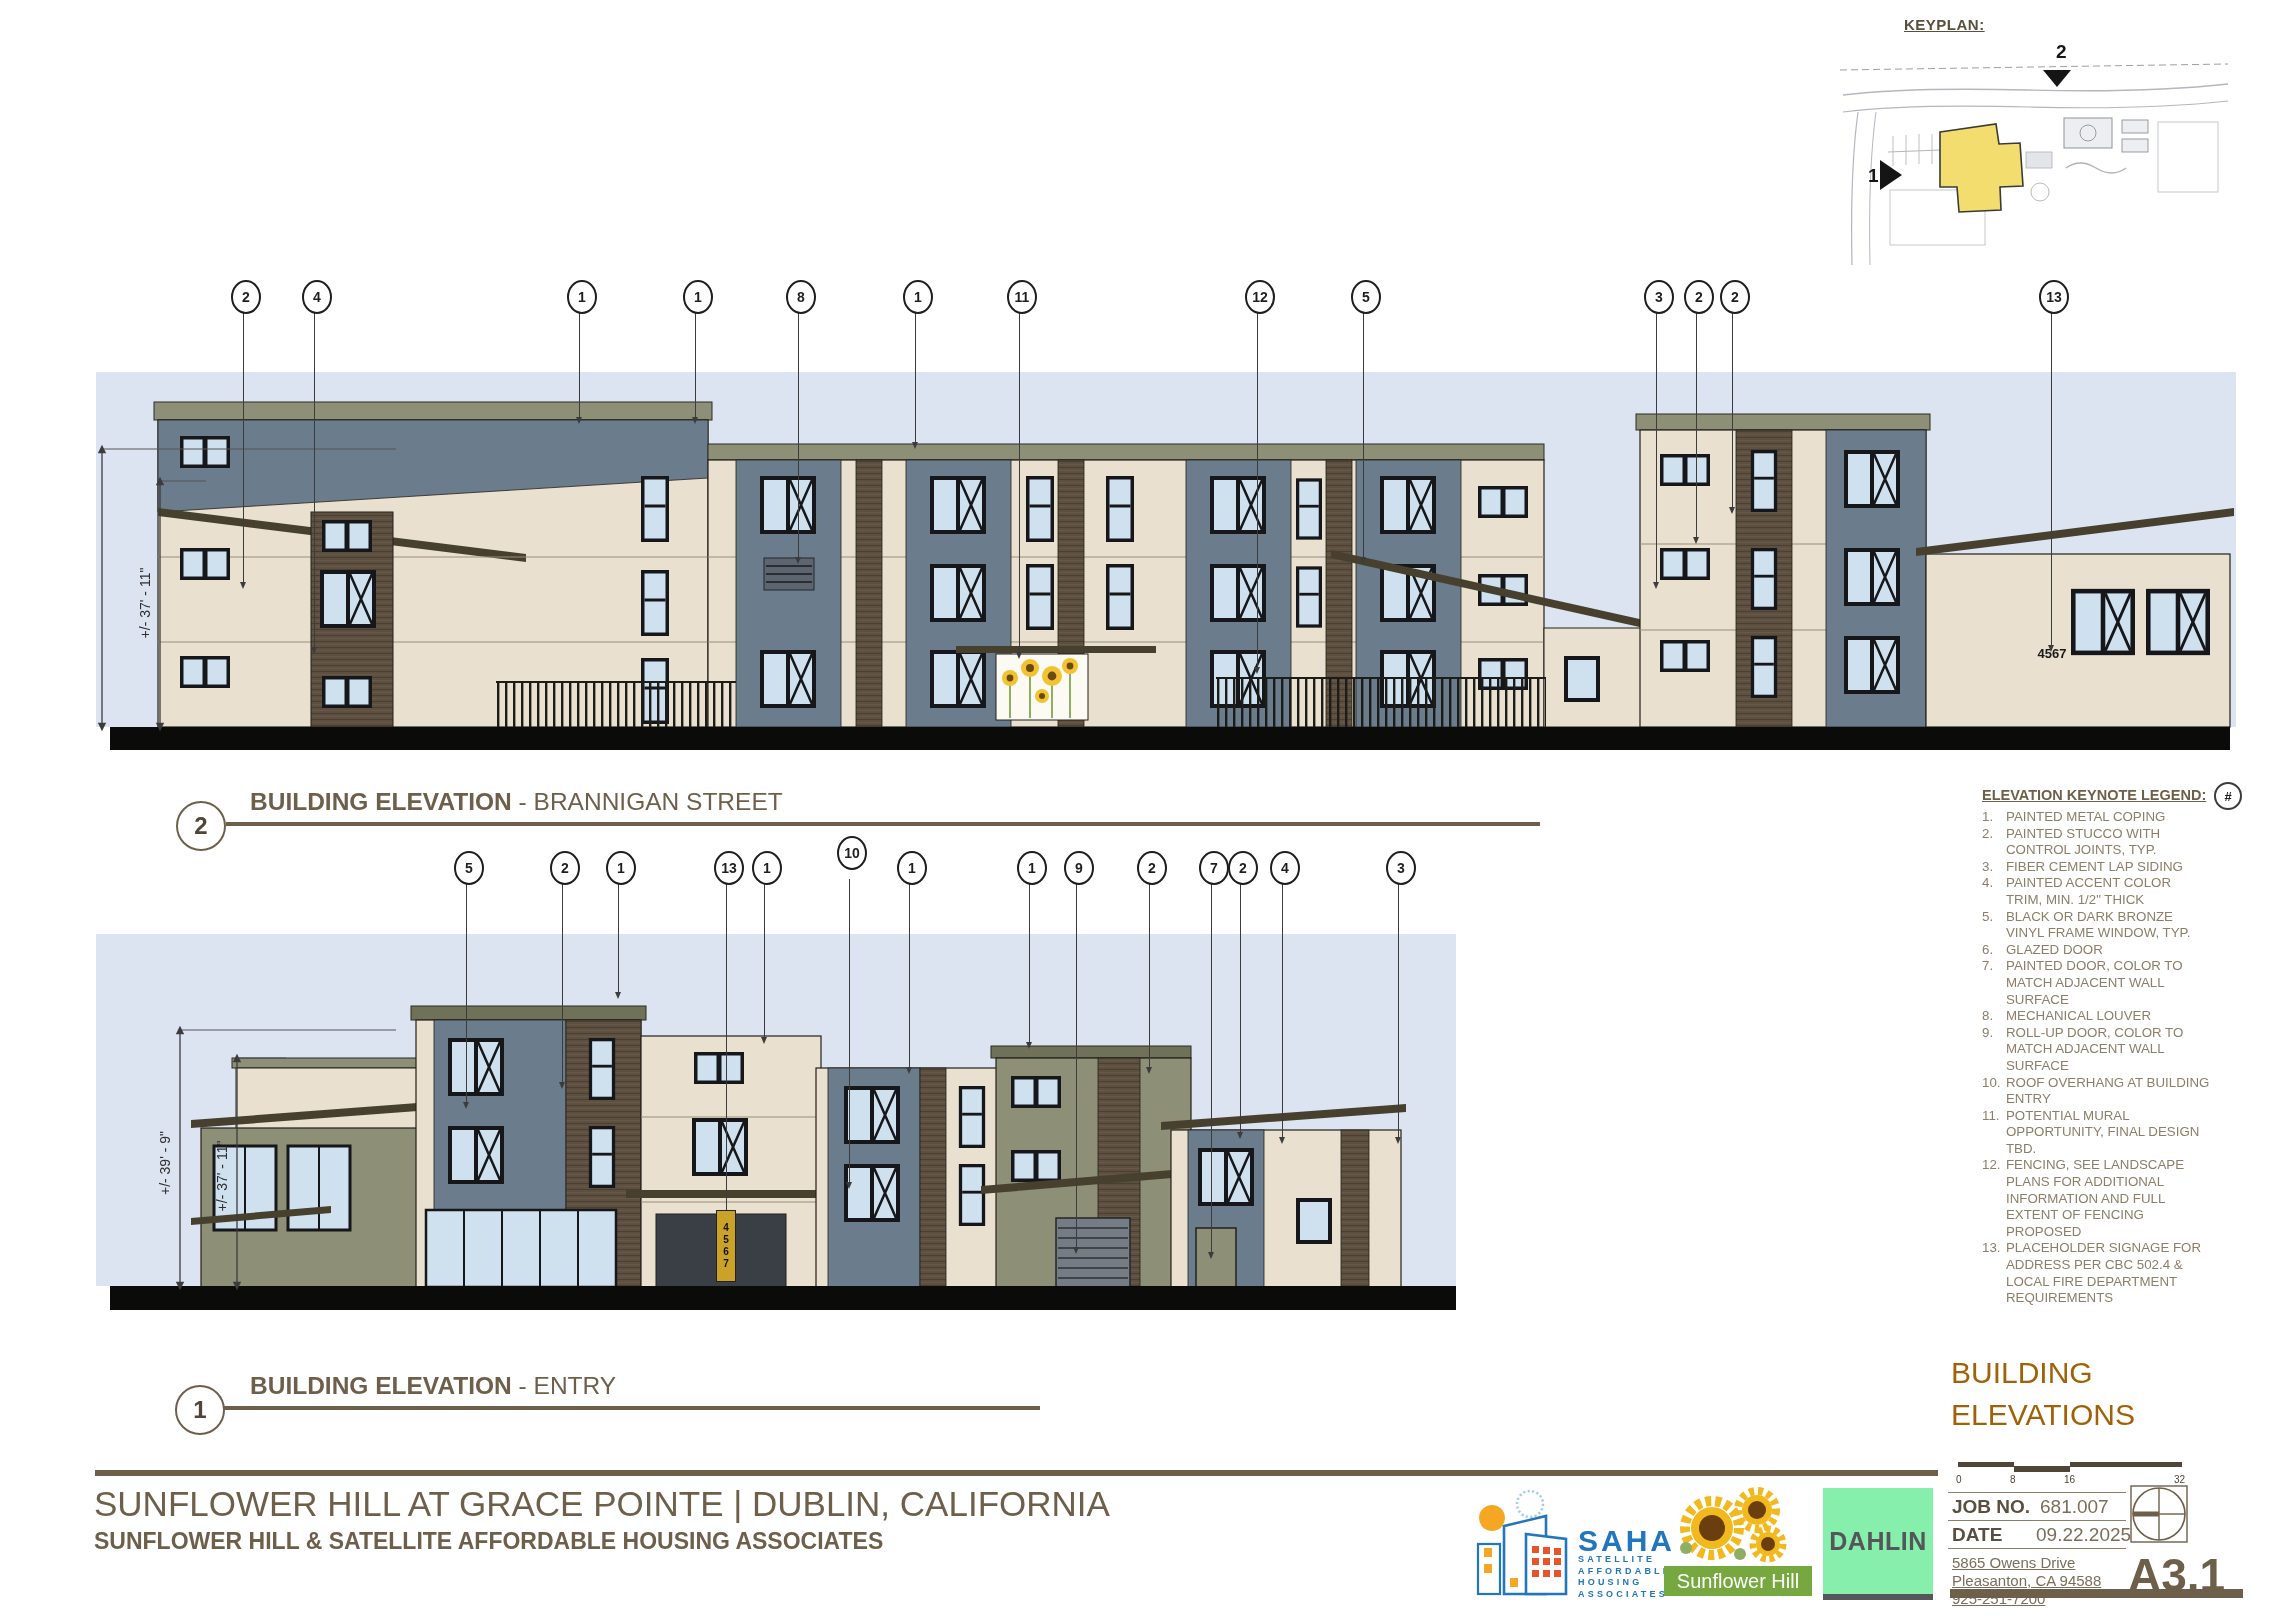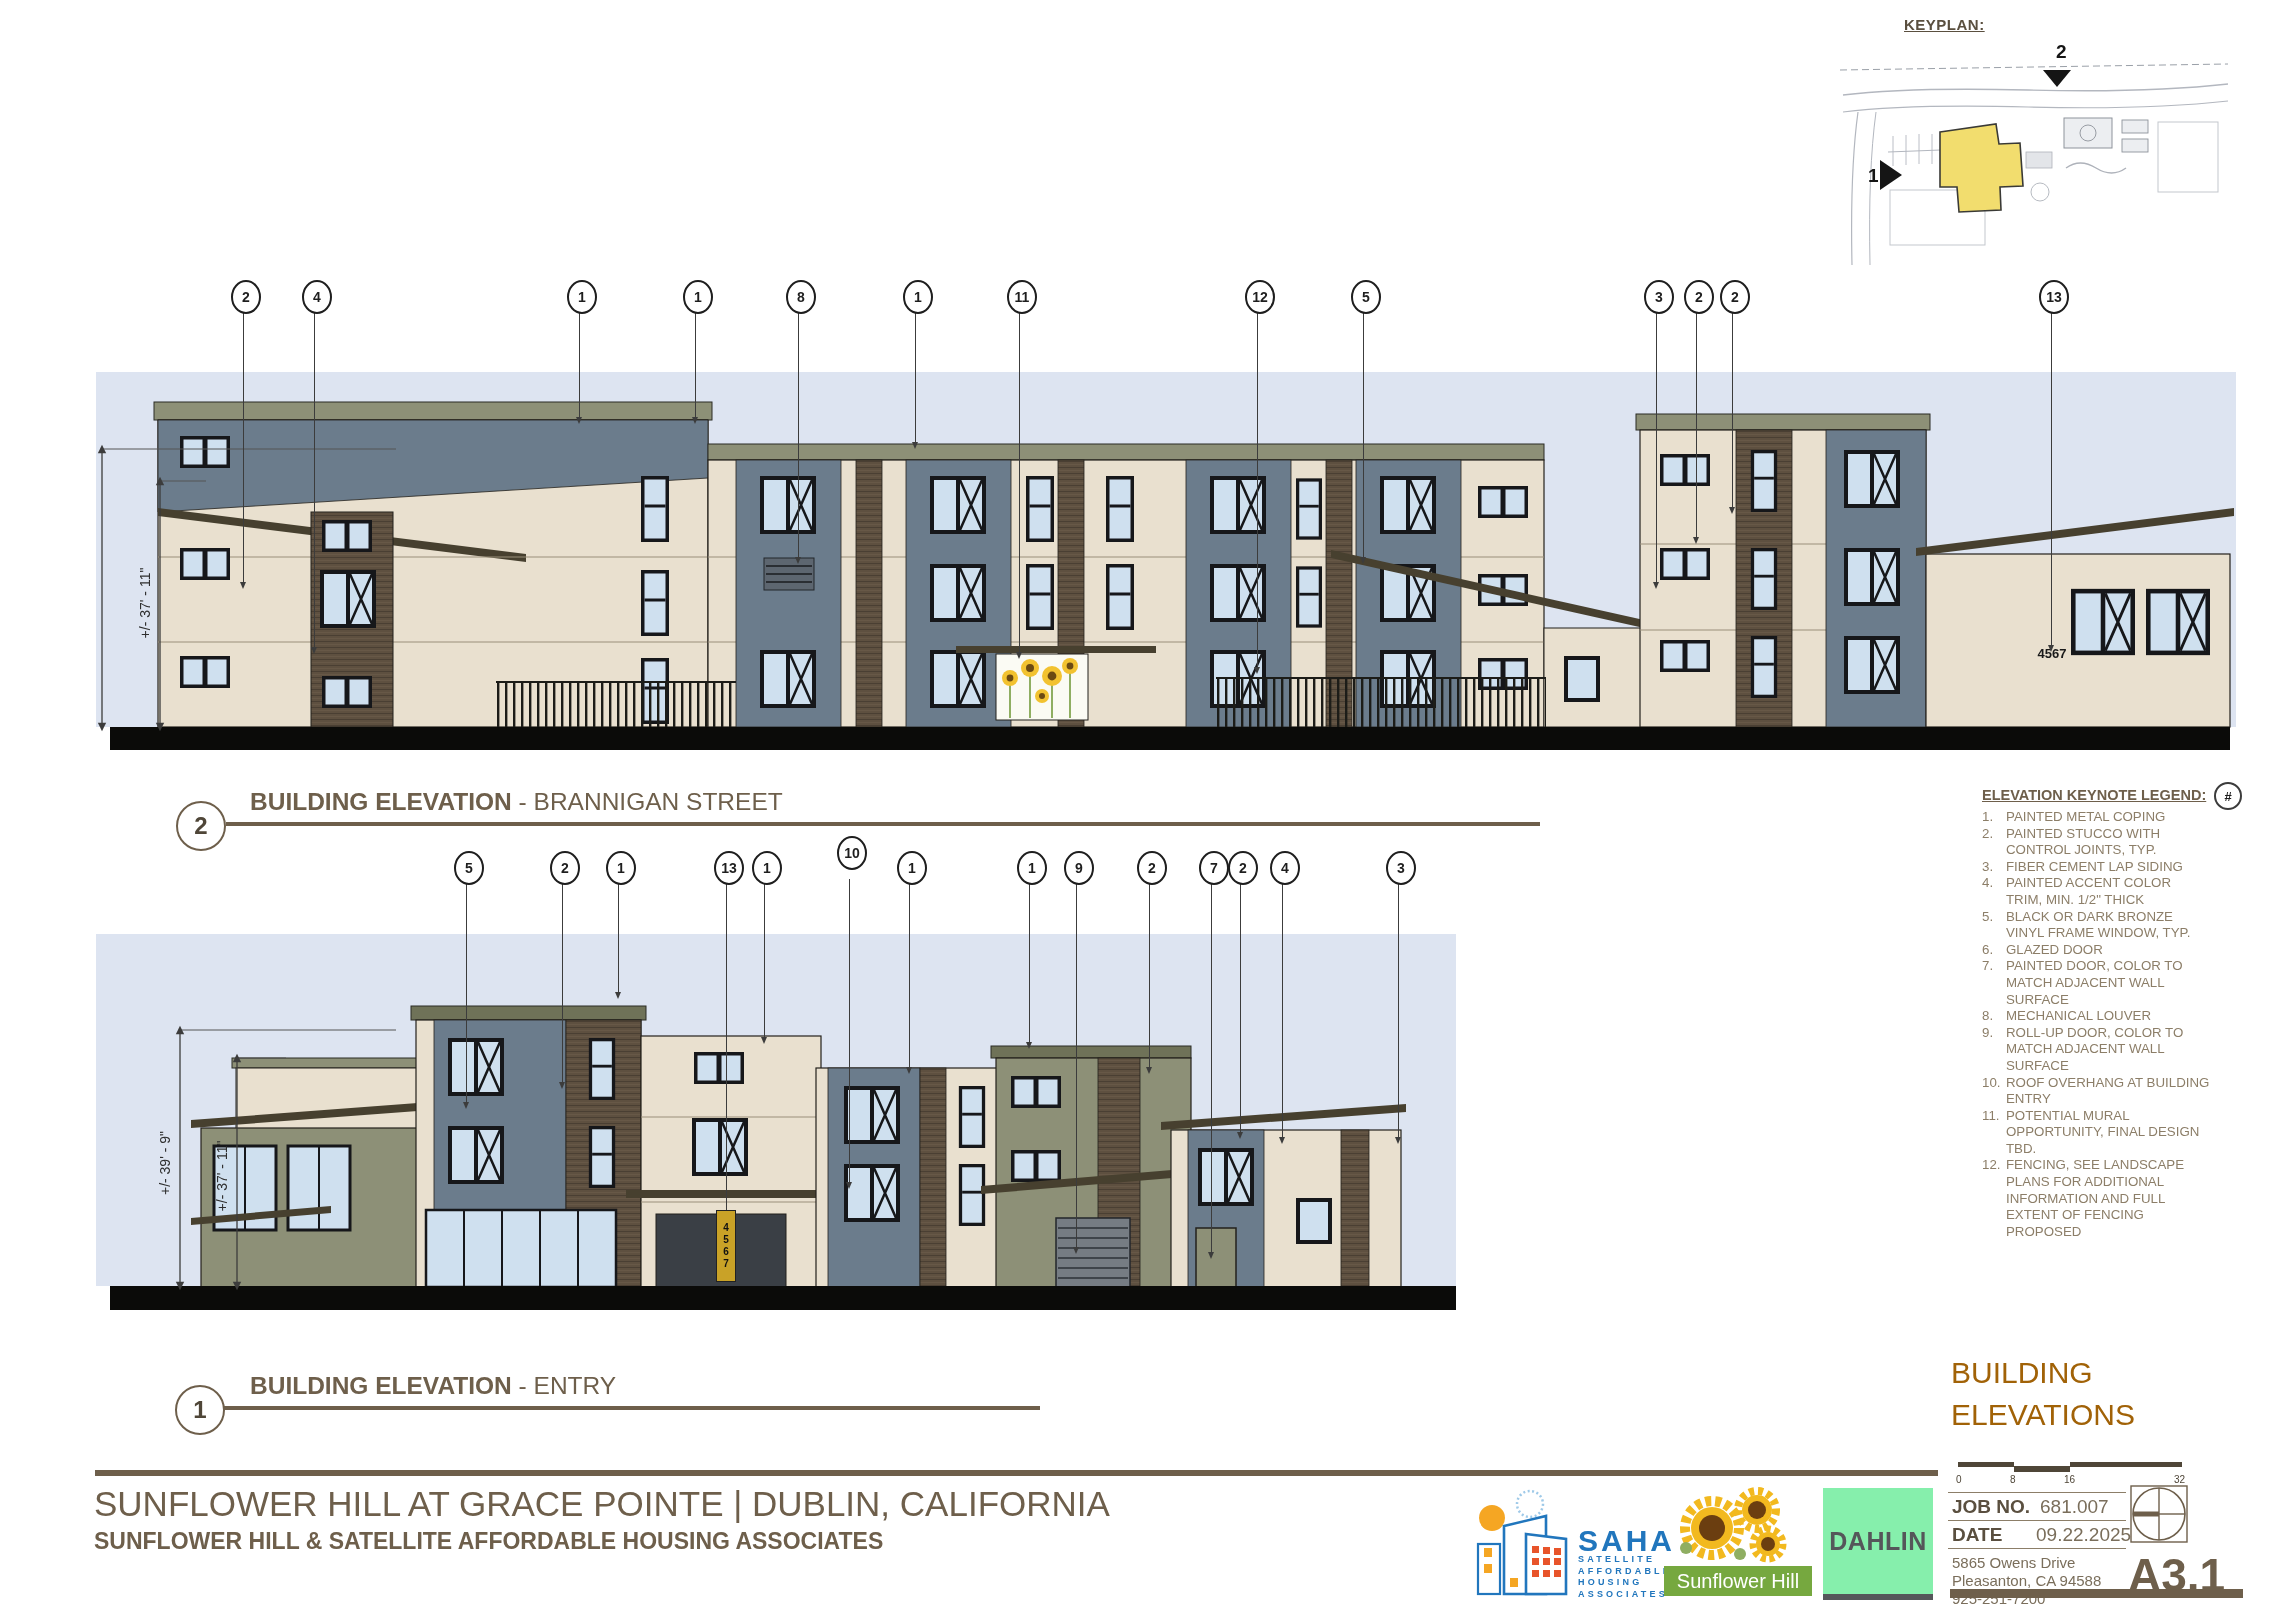--- a/index.html
+++ b/index.html
@@ -31,21 +31,21 @@
       border-radius:50%;display:flex;align-items:center;justify-content:center;
       font-weight:bold;font-size:13px;color:#1e1e1e;background:#fff;}
   .ln{display:flex;font-size:13.3px;line-height:16.6px;}
   .ln .num{width:24px;flex:none;}
   .ln .txt{width:204px;}
   
   .tb-title{position:absolute;font-size:30px;line-height:42px;color:#a16207;}
   .tb-line{position:absolute;height:1px;background:#8c7e68;}
   .tb-lab{position:absolute;font-size:19px;font-weight:bold;color:#5a4f3f;}
   .tb-val{position:absolute;font-size:19px;color:#7a6e5b;}
-  .tb-addr{position:absolute;font-size:15px;line-height:18px;color:#7a6e5b;}
+  .tb-addr{position:absolute;font-size:15px;line-height:18px;color:#7a6e5b;text-decoration:underline;}
   .tb-sheet{position:absolute;font-size:46px;color:#6e5f4b;font-weight:bold;}
   .tb-bar{position:absolute;background:#6e5f4b;}
   .sb-seg{position:absolute;background:#4f4638;height:5px;}
   .sb-tick{position:absolute;font-size:10px;color:#4f4638;}
   
   .ft-rule{position:absolute;background:#6e5f4b;}
   .ft-title{position:absolute;font-size:35px;color:#6e5f4b;white-space:nowrap;}
   .ft-sub{position:absolute;font-size:23px;font-weight:bold;color:#6e5f4b;white-space:nowrap;}
   
   .saha-name{position:absolute;font-size:30px;font-weight:bold;color:#2176bd;letter-spacing:3px;}
@@ -472,20 +472,24 @@
         <span class="txt">ROOF OVERHANG AT BUILDING ENTRY</span>
       </div>
     <div class="ln">
         <span class="num">11.</span>
         <span class="txt">POTENTIAL MURAL OPPORTUNITY, FINAL DESIGN TBD.</span>
       </div>
     <div class="ln">
         <span class="num">12.</span>
         <span class="txt">FENCING, SEE LANDSCAPE PLANS FOR ADDITIONAL INFORMATION AND FULL EXTENT OF FENCING PROPOSED</span>
       </div>
+    <div class="ln">
+        <span class="num">13.</span>
+        <span class="txt">PLACEHOLDER SIGNAGE FOR ADDRESS PER CBC 502.4 &amp; LOCAL FIRE DEPARTMENT REQUIREMENTS</span>
+      </div>
   </div>
 
   <div class="tb-title" style="left:1951px;top:1352px;">
     <div>BUILDING</div>
     <div>ELEVATIONS</div>
   </div>
 
   <div class="abs" style="left:1958px;top:1462px;width:224px;height:24px">
     <div style="position:absolute;left:0;top:4px;width:224px;height:1px;background:#4f4638"></div>
     <div class="sb-seg" style="left:0;top:0;width:56px"></div>

